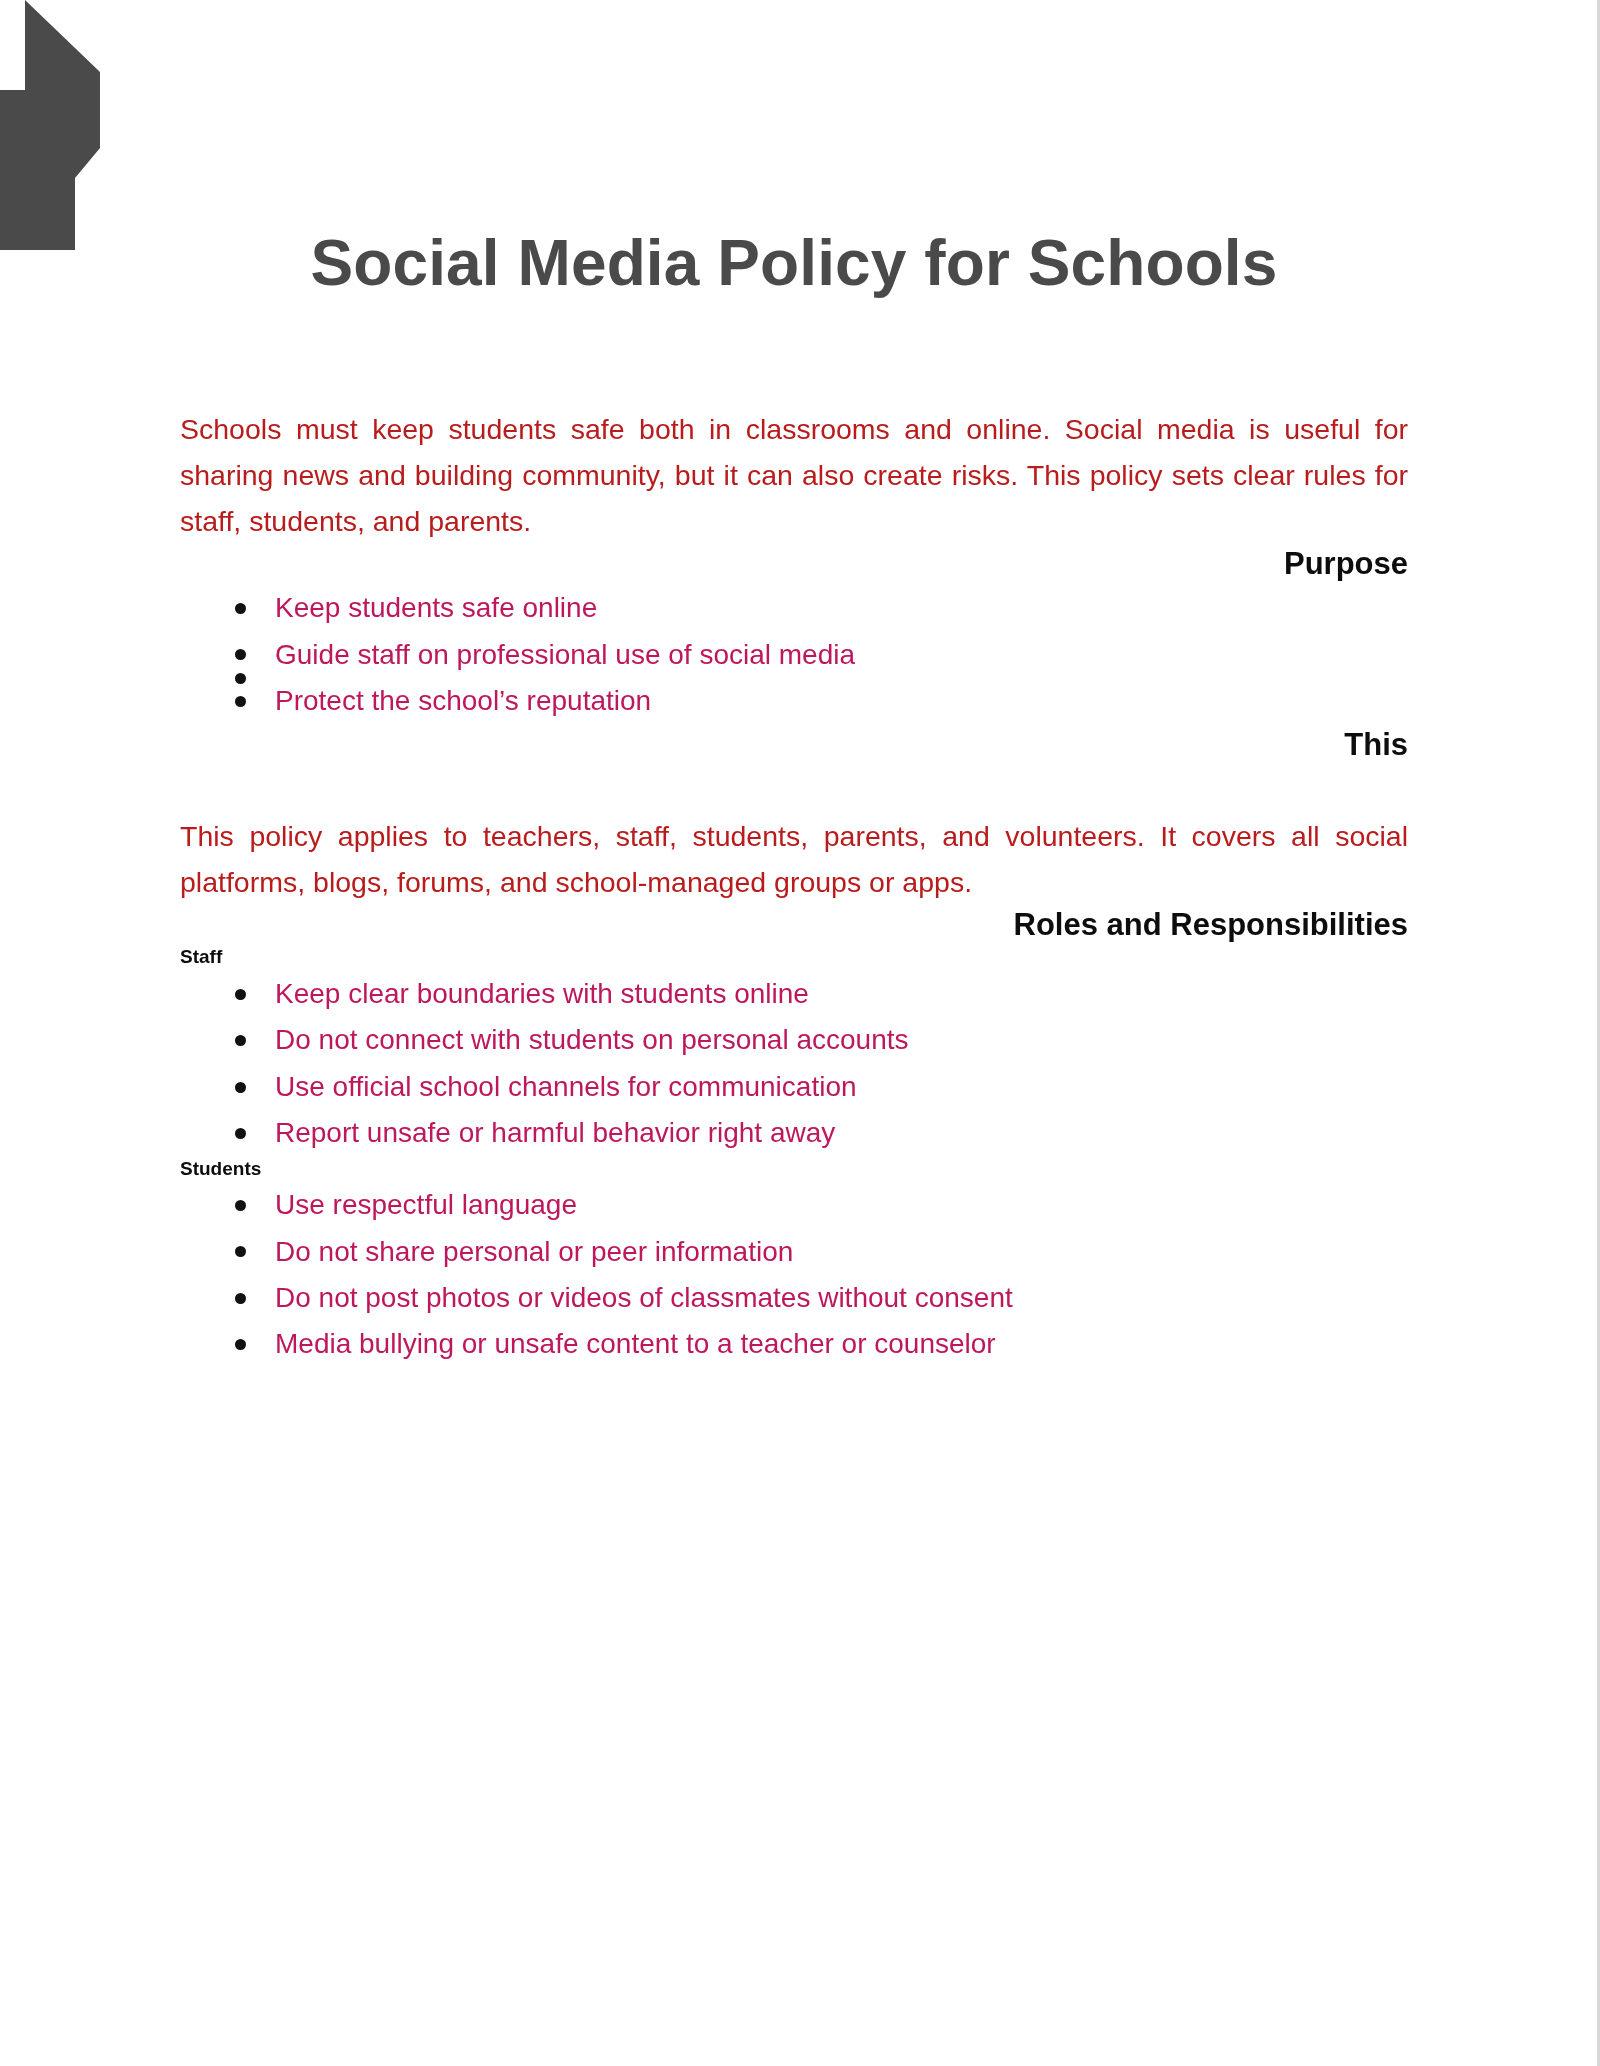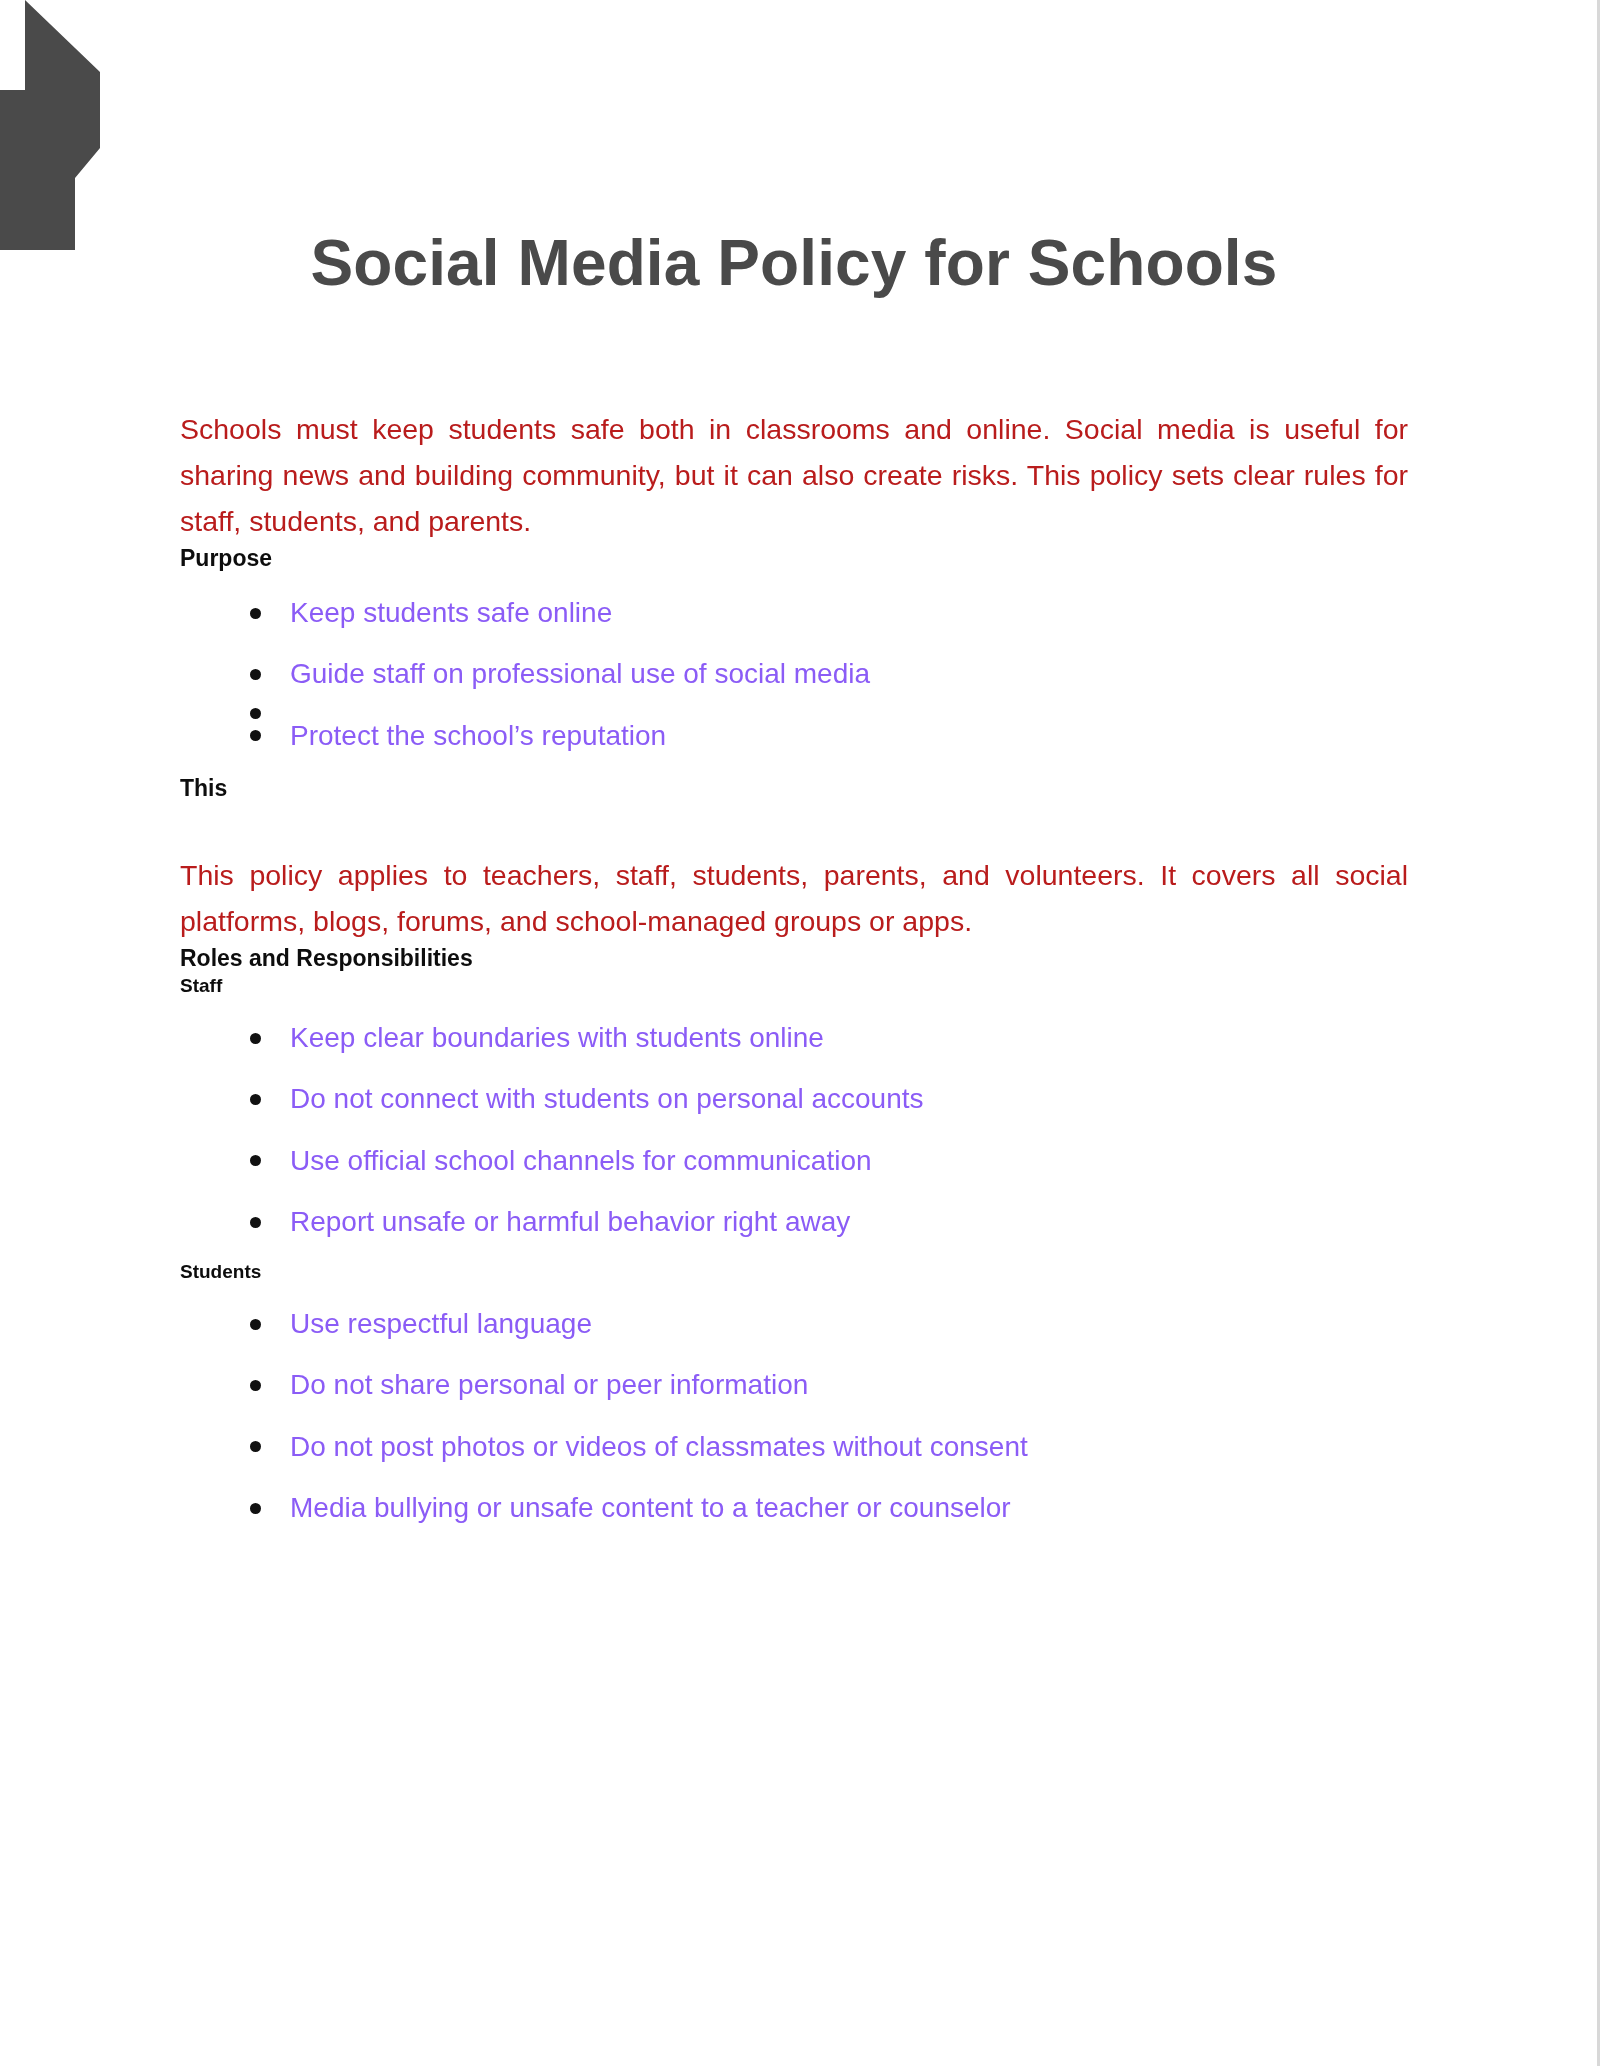--- a/index.html
+++ b/index.html
@@ -64,24 +64,25 @@
     text-align: justify;
     text-justify: inter-word;
   }
 
   .intro {
     margin-top: 106px;
   }
 
   h2.section-heading {
     margin: 0;
-    font-size: 23px;
+    font-size: 31px;
     font-weight: bold;
     color: #0d0d0d;
     line-height: 1.3;
+    text-align: right;
   }
 
   .h-purpose { margin-top: 72px; }
   .h-scope   { margin-top: 78px; }
   .h-roles   { margin-top: 78px; }
 
   h3.sub-heading {
     margin: 0;
     font-size: 19px;
     font-weight: bold;
@@ -100,22 +101,22 @@
   }
   .list-purpose  { margin-top: 42px; }
   .list-staff    { margin-top: 42px; }
   .list-students { margin-top: 42px; }
 
   ul.bullets li {
     position: relative;
     padding-left: 94px;
     font-size: 28px;
     line-height: 1.62;
-    color: #8b5cf6;
-    margin: 16px;
+    color: #be185d;
+    margin: 1px;
   }
   ul.bullets li .bullet-dot {
     position: absolute;
     left: 54px;
     top: 50%;
     width: 11px;
     height: 11px;
     margin-top: -5px;
     background: #111111;
     border-radius: 50%;

